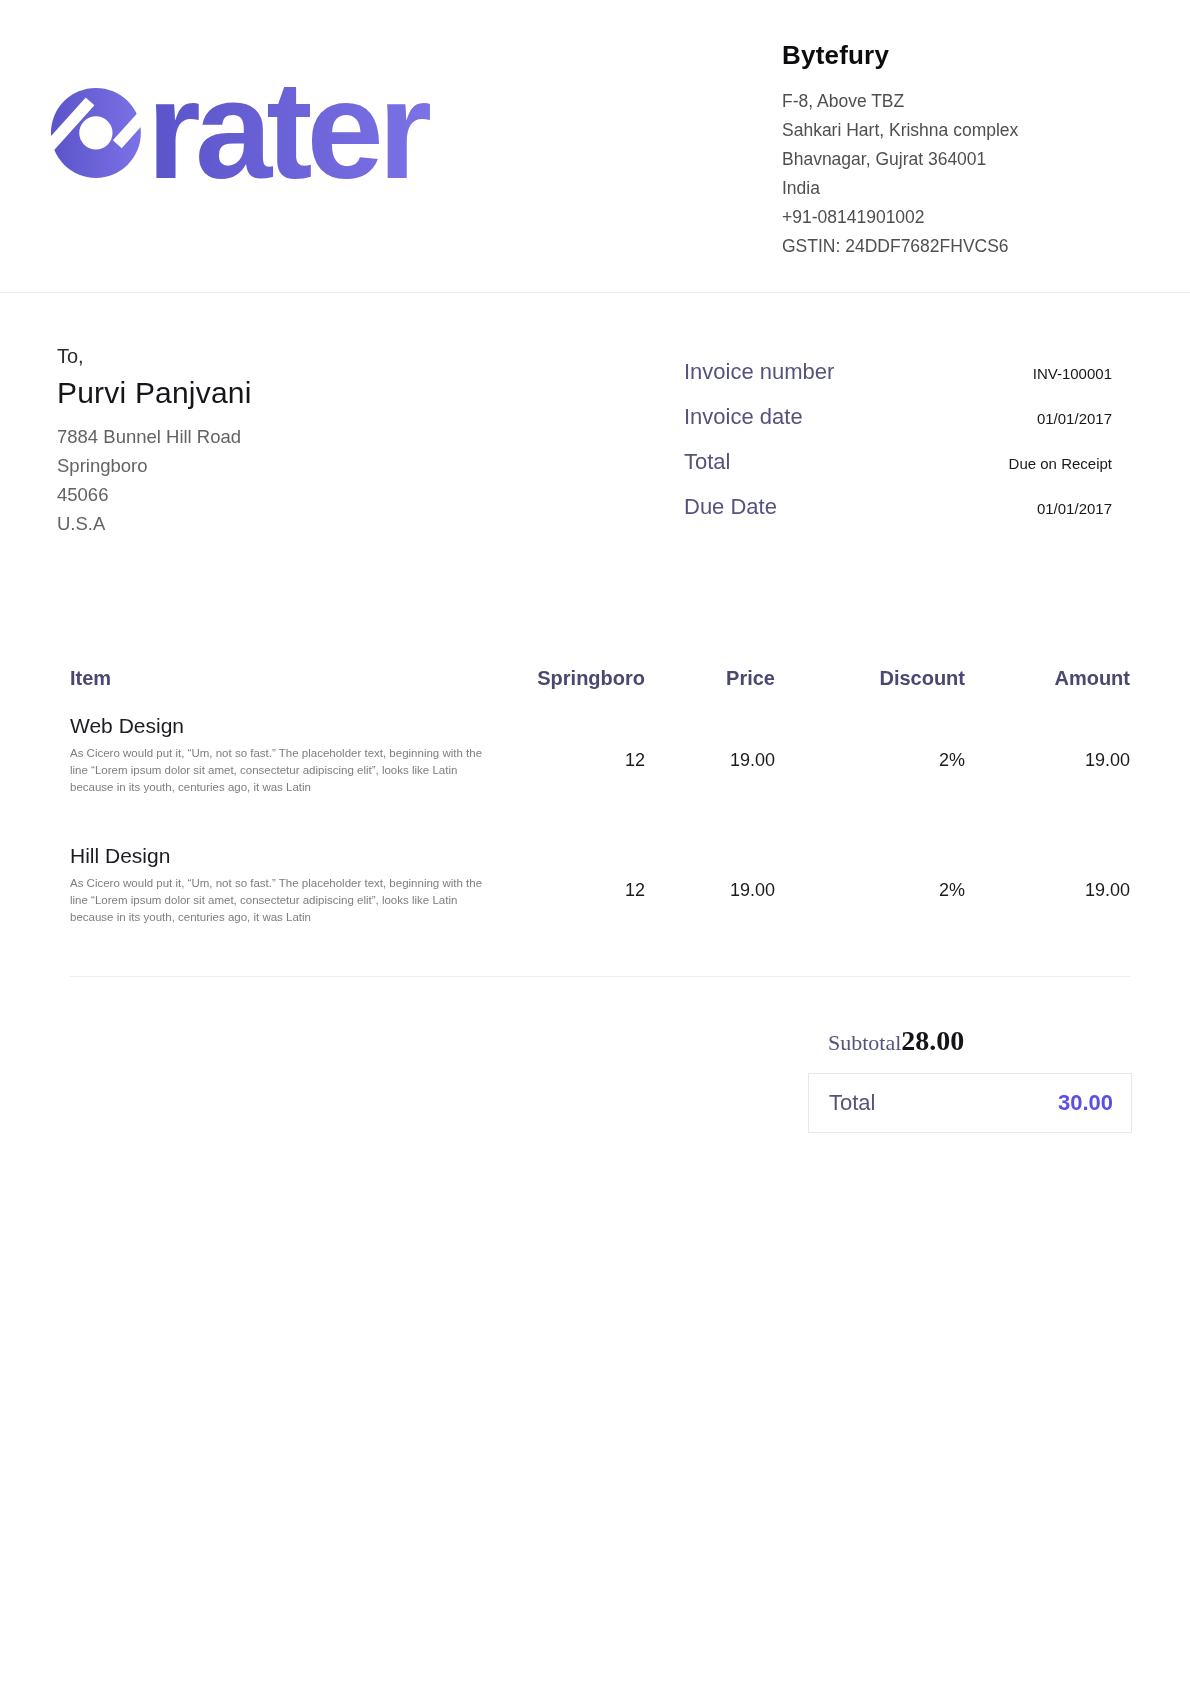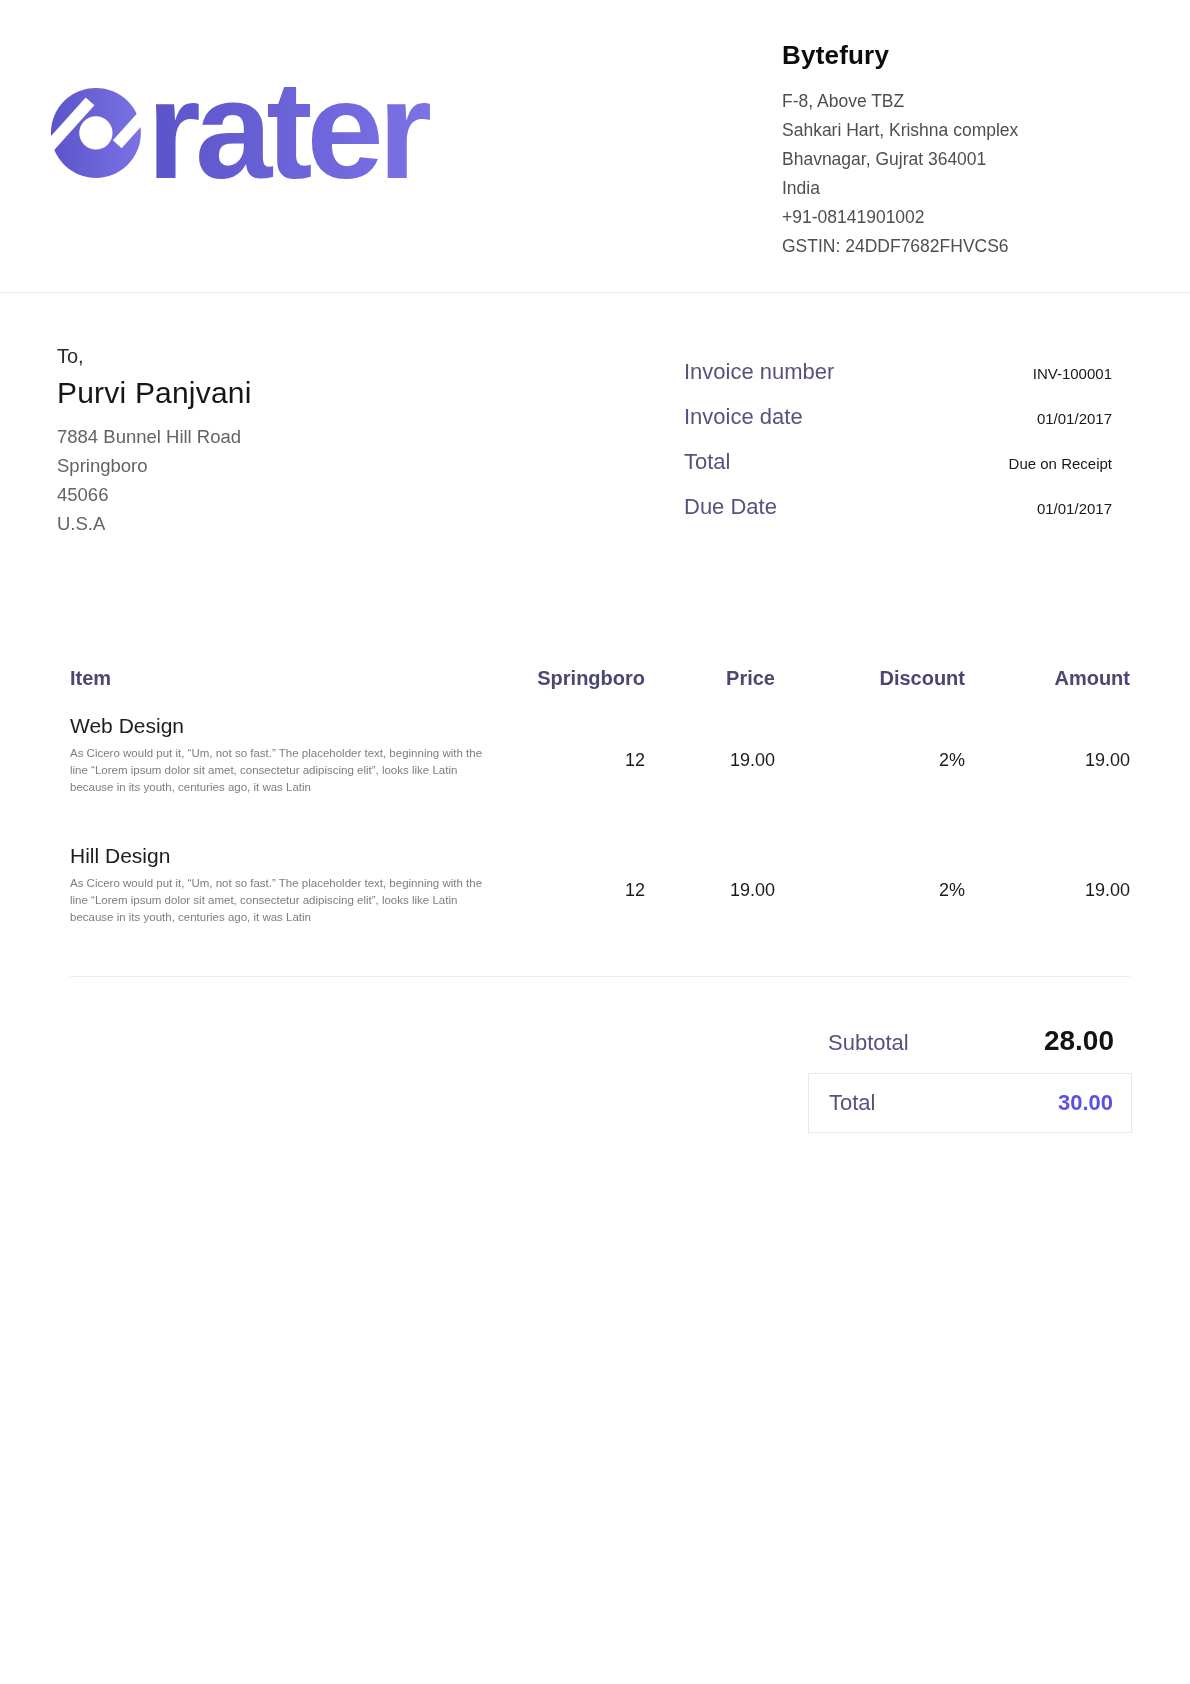--- a/index.html
+++ b/index.html
@@ -37,22 +37,22 @@
   .th{font-size:20px;font-weight:bold;color:#4a4871;padding-bottom:24px;}
   .th.num, .cell.num{text-align:right;}
   .item-row{display:contents;}
   .cell{padding-bottom:48px;}
   .cell.num{padding-top:36px;font-size:18px;color:#1b1b1e;}
   .item-name{font-size:21px;color:#1d1c21;margin-bottom:7px;}
   .item-desc{font-size:11.5px;line-height:17px;color:var(--muted-gray);max-width:428px;}
   .table-sep{border-bottom:1px solid var(--table-separator);margin-top:2px;}
   
   .totals{width:324px;margin:48px 58px 0 auto;}
-  .totals-row{display:flex;justify-content:space-between;align-items:baseline;
-    padding:0 18px 0 20px;margin-bottom:16px;}
+  .totals-row{display:flex;align-items:baseline;
+    padding:0 18px 0 20px;margin-bottom:16px;font-family:Liberation Serif, serif;}
   .totals-label{font-size:22px;color:var(--label-indigo);}
   .totals-value{font-size:28px;font-weight:bold;color:#141318;}
   .total-box{
     border:1px solid var(--box-border);margin-top:15px;
     display:flex;justify-content:space-between;align-items:center;padding:16px 18px 16px 20px;
   }
   .total-box .totals-label{font-size:22px;}
   .total-value{font-size:22px;font-weight:bold;color:var(--total-purple);}
 </style>
 </head>

